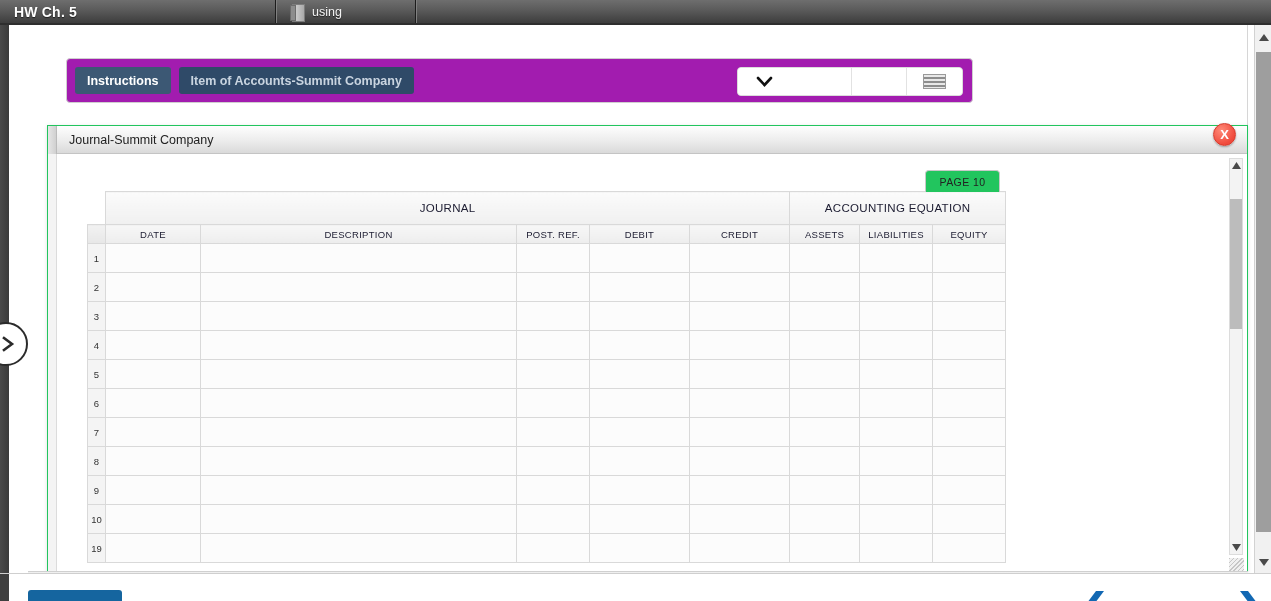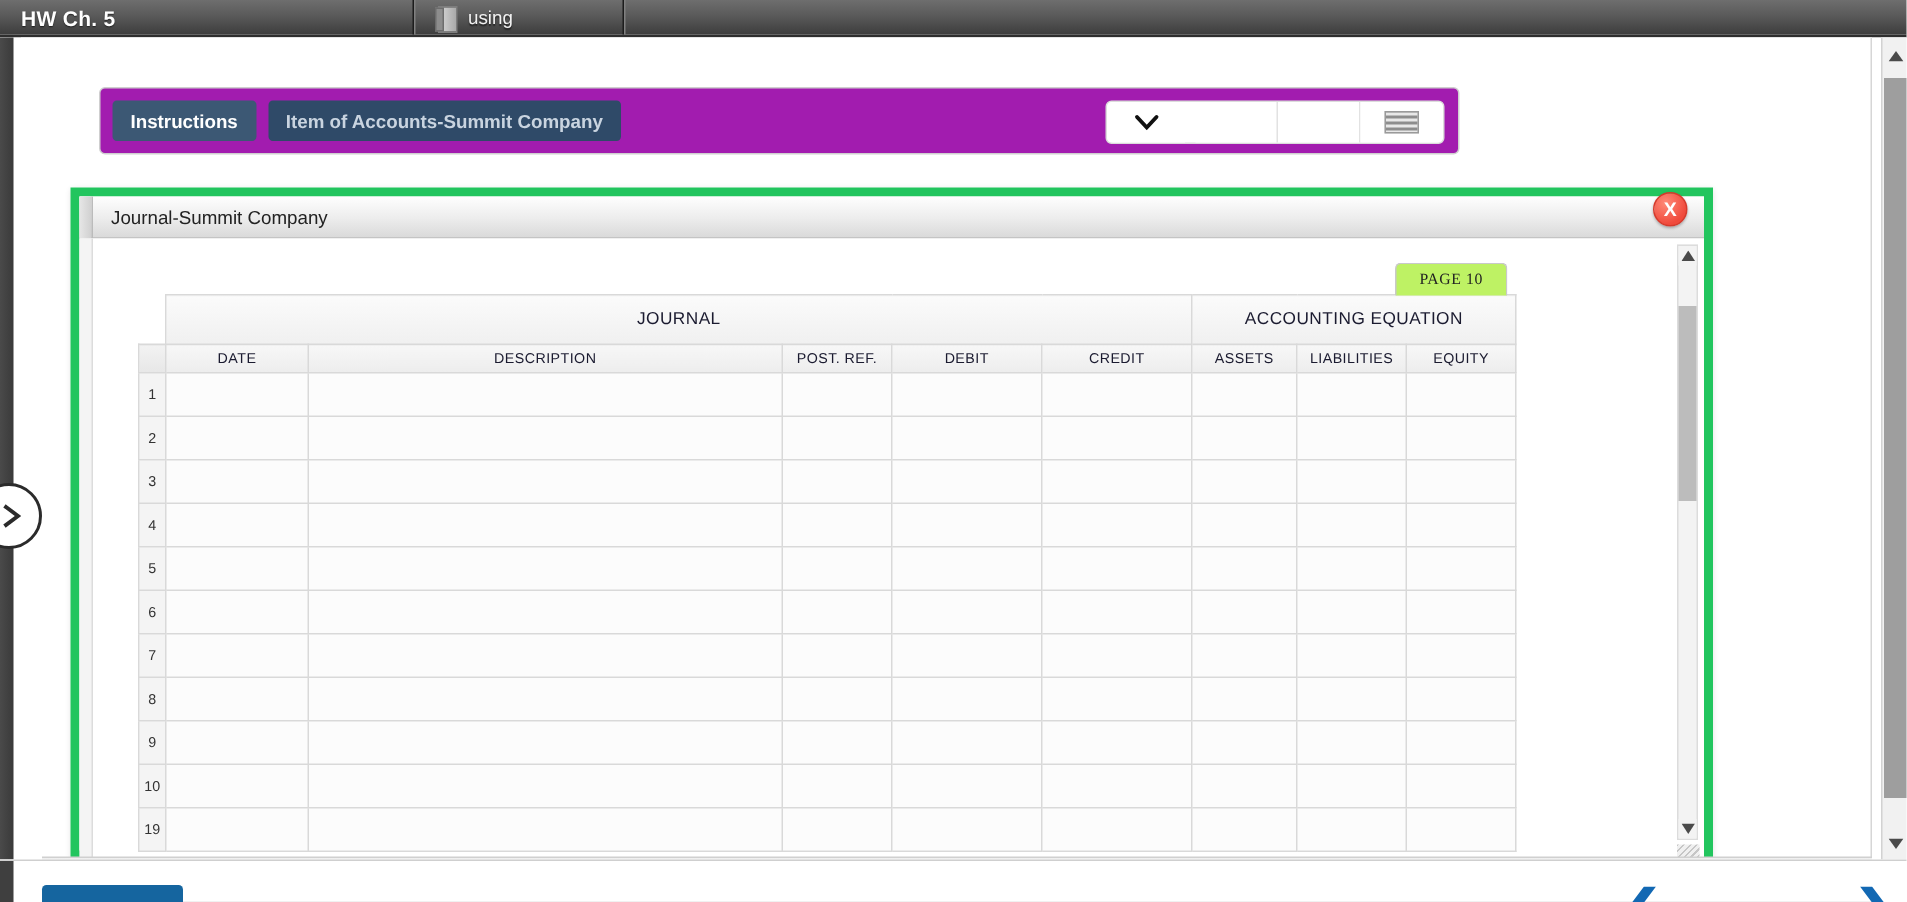--- a/index.html
+++ b/index.html
@@ -120,23 +120,23 @@
   .ico-lines {
     width:23px; height:15px; background:#e3e3e3;
     border:1.5px solid #9a9a9a;
     background-image: repeating-linear-gradient(to bottom,#8d8d8d 0 2px,#e8e8e8 2px 4px);
     background-position:0 2px; background-size:100% 4px; background-repeat:repeat-y;
   }
 
   
   .dialog {
     position:absolute; left:33px; top:100px;
-    width:1095px; height:448px;
+    width:1201px; height:448px;
     background:#ffffff;
-    border:6px solid #22c55e;
+    border:1px solid #22c55e;
     box-shadow:0 1px 4px rgba(0,0,0,.12);
   }
   .dlg-title {
     position:relative; height:28px;
     background: linear-gradient(to bottom,#fefefe 0%,#ececec 55%,#dadada 100%);
     border-bottom:1px solid #c4c4c4;
     display:flex; align-items:center;
   }
   .dlg-grip {
     width:9px; height:28px;
@@ -162,26 +162,26 @@
   }
   .dlg-left-edge {
     position:absolute; left:0; top:0; width:9px; height:419px;
     background:#f4f4f4; border-right:1px solid #dcdcdc;
   }
 
   
   .page-tab {
     position:absolute; left:877px; top:16px;
     width:75px; height:22px;
-    background:#bef264;
+    background:#22c55e;
     border:1px solid #c9c9c9; border-bottom:none;
     border-radius:4px 4px 0 0;
     display:flex; align-items:center; justify-content:center;
     font-size:10.5px; color:#222; letter-spacing:.4px;
-    cursor:pointer; z-index:5;font-family:Liberation Serif, serif;
+    cursor:pointer; z-index:5;
   }
 
   
   .jtable {
     position:absolute; left:39px; top:37px;
     width:918px;
     border-collapse:collapse;
     table-layout:fixed;
     font-size:10px; color:#1a1a2e;
   }

